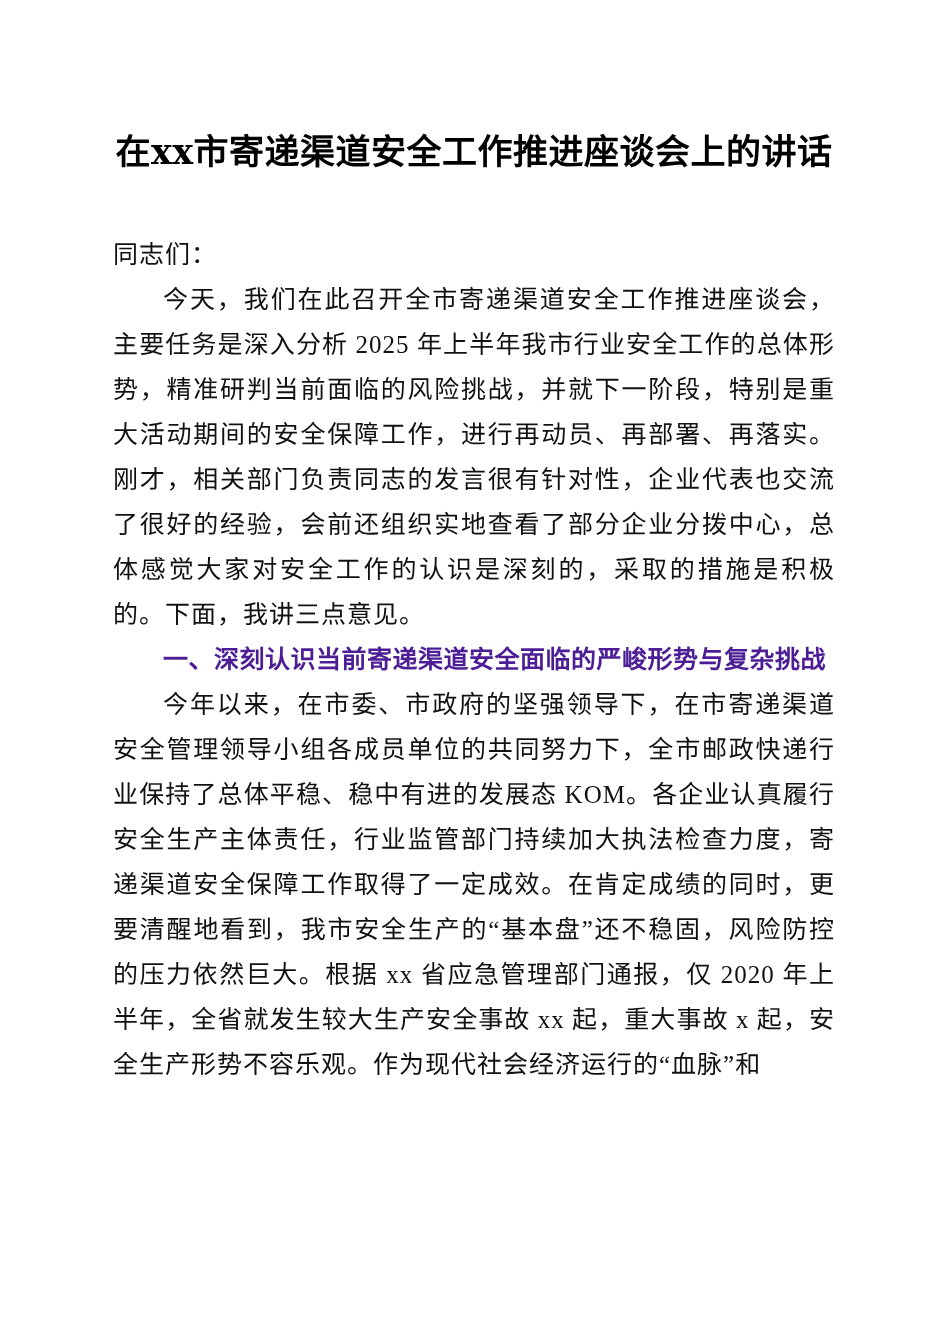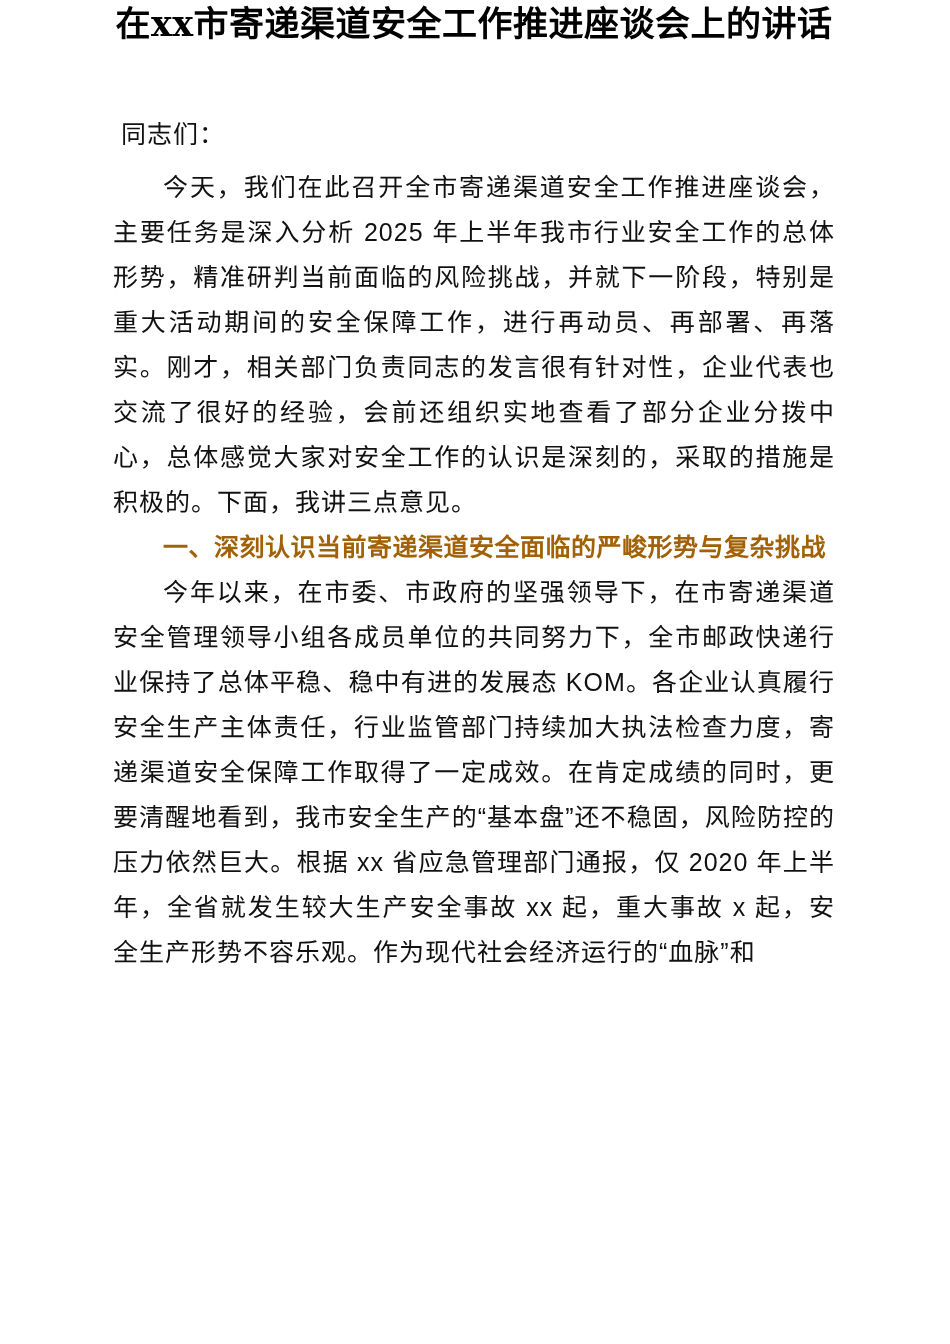--- a/index.html
+++ b/index.html
@@ -28,56 +28,57 @@
 
   
   .doc-title {
     font-family: "DejaVu Serif", "Liberation Serif", serif;
     font-weight: 700;
     font-size: 35px;
     line-height: 47px;
     text-align: center;
     color: #000000;
     margin: 0;
+    padding-top: 128px;
     letter-spacing: 0.5px;
     word-break: break-all;
   }
 
   
   .salutation {
     font-family: "DejaVu Sans", "Liberation Sans", sans-serif;
     font-size: 25px;
     line-height: 45px;
     color: #111111;
-    margin: 8px;
+    margin: 0;
     padding-top: 57px;
     letter-spacing: 1px;
   }
 
   
   .body-para {
-    font-family: Liberation Sans, sans-serif;
+    font-family: Liberation Serif, serif;
     font-size: 25px;
     line-height: 45px;
     color: #111111;
     margin: 0;
     text-align: justify;
     text-justify: inter-ideograph;
     text-indent: 2em;
     letter-spacing: 1px;
     word-break: break-all;
   }
 
   
   .section-heading {
     font-family: "DejaVu Sans", "Liberation Sans", sans-serif;
     font-weight: 700;
     font-size: 25px;
     line-height: 45px;
-    color: #a16207;
+    color: #4c1d95;
     margin: 0;
     text-indent: 2em;
     text-align: justify;
     text-justify: inter-ideograph;
     letter-spacing: 0.5px;
     word-break: break-all;
   }
 </style>
 </head>
 <body>

